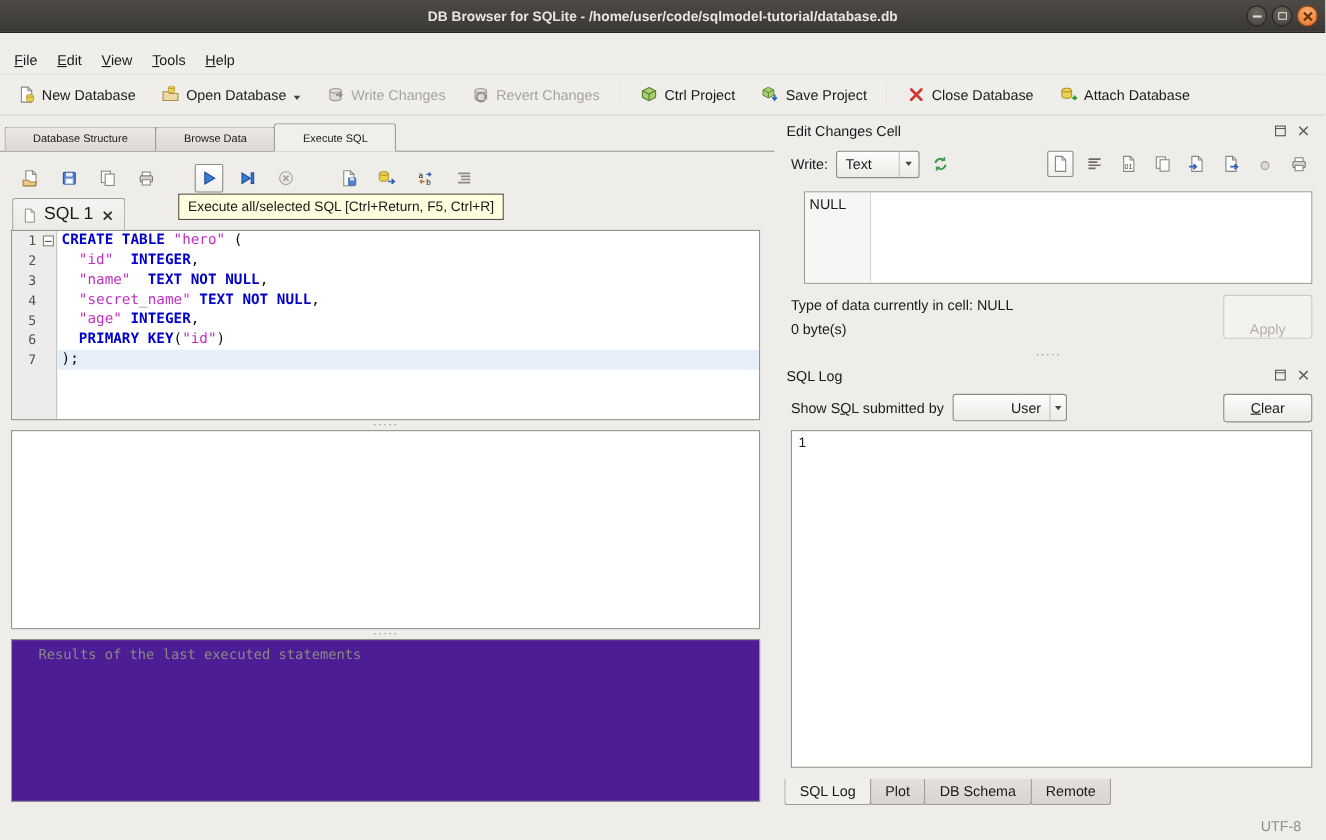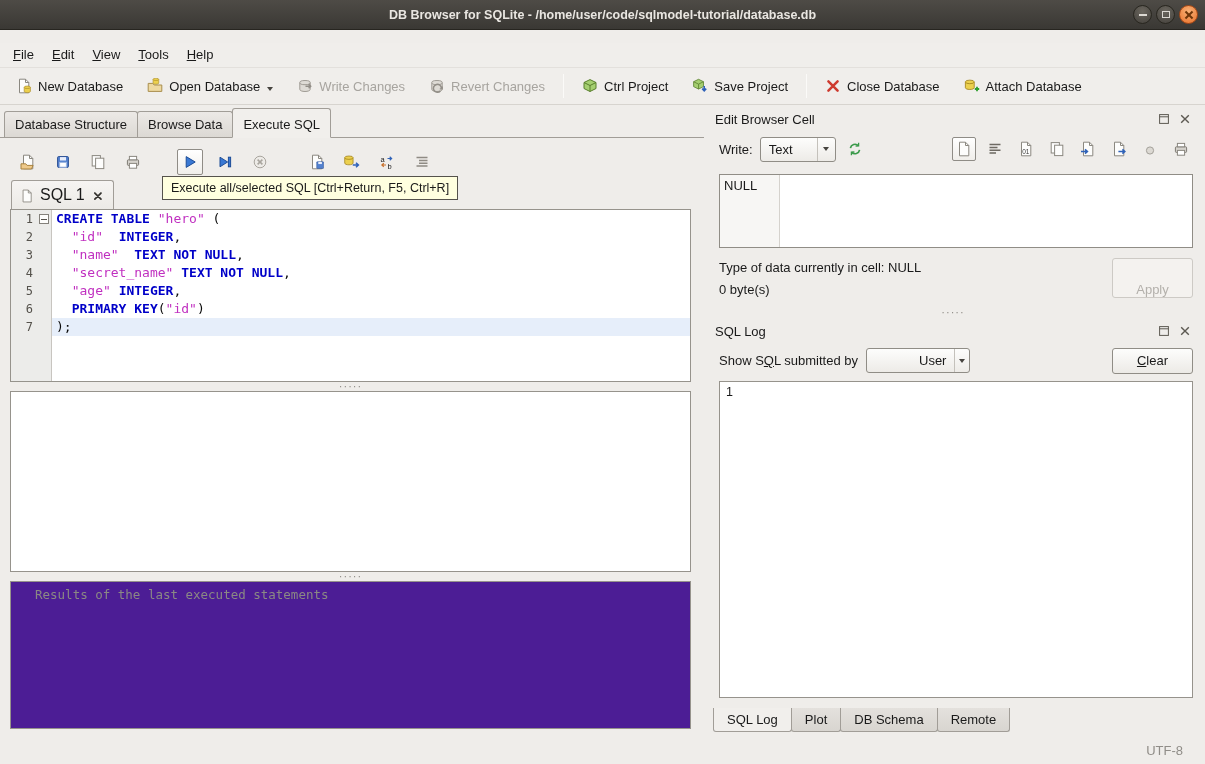--- a/index.html
+++ b/index.html
@@ -33,21 +33,21 @@
 .tb-sep{width:1px;height:24px;background:#c6c3be;border-right:1px solid #fbfaf8;margin:0 6px;flex:none;}
 .icon16{width:16px;height:16px;display:inline-flex;flex:none;}
 
 
 .content{flex:1;display:flex;min-height:0;}
 .left-col{width:704px;flex:none;display:flex;flex-direction:column;min-height:0;}
 .right-col{flex:1;display:flex;flex-direction:column;padding:0 10px 0 7px;min-width:0;}
 
 
 .main-tabbar{height:33px;flex:none;display:flex;align-items:flex-end;padding-left:4px;border-bottom:1px solid #a19d97;}
-.main-tab{padding:5px 10px;background:linear-gradient(#ece9e6,#dcd9d4);border:1px solid #a19d97;border-bottom:none;margin-right:-1px;border-radius:3px 3px 0 0;font-size:13px;white-space:nowrap;}
+.main-tab{padding:5px 25px;background:linear-gradient(#ece9e6,#dcd9d4);border:1px solid #a19d97;border-bottom:none;margin-right:-1px;border-radius:3px 3px 0 0;font-size:10px;white-space:nowrap;}
 .main-tab.active{background:#f1efec;padding-top:8px;position:relative;z-index:2;margin-bottom:-1px;border-bottom:1px solid #f1efec;}
 
 
 .sql-page{flex:1;display:flex;flex-direction:column;padding:6px 13px 7px 10px;position:relative;min-height:0;}
 .sql-toolbar{height:36px;flex:none;display:flex;align-items:center;gap:9px;padding-left:5px;}
 .sqltb-btn{width:26px;height:26px;display:flex;align-items:center;justify-content:center;border:1px solid transparent;border-radius:2px;flex:none;}
 .sqltb-btn.focused{border-color:#8f8c86;background:linear-gradient(#ffffff,#f0eeea);}
 .sqltb-spacer{width:13px;flex:none;}
 .tooltip{position:absolute;left:162px;top:38px;height:24px;display:flex;align-items:center;background:#ffffdf;border:1px solid #55524c;padding:0 8px;font-size:12.5px;white-space:nowrap;z-index:30;}
 .sqltabbar{height:29px;flex:none;display:flex;align-items:flex-end;padding-left:1px;}
@@ -82,21 +82,21 @@
 .mode-row{height:38px;flex:none;display:flex;align-items:center;gap:7px;padding:0 2px 0 8px;}
 .combo{height:25px;background:linear-gradient(#fdfdfc,#edebe7);border:1px solid #908d86;border-radius:3px;display:flex;align-items:center;font-size:13px;flex:none;}
 .combo-val{padding:0 8px;flex:1;white-space:nowrap;}
 .combo-arrow{width:18px;align-self:stretch;display:flex;align-items:center;justify-content:center;border-left:1px solid #c4c1bb;}
 .combo-arrow::after{content:"";border-left:3.5px solid transparent;border-right:3.5px solid transparent;border-top:4.5px solid #46443f;}
 .combo.mode{width:76px;}
 .combo.user{width:104px;padding-left:44px;}
 .cell-btn{width:24px;height:24px;display:flex;align-items:center;justify-content:center;border:1px solid transparent;border-radius:2px;flex:none;}
 .cell-btn.focused{border-color:#8f8c86;background:linear-gradient(#ffffff,#f0eeea);}
 .cell-icons{margin-left:auto;display:flex;align-items:center;gap:7px;}
-.cell-area{height:74px;flex:none;margin:6px 2px 0 8px;border:1px solid #908d86;background:#fff;display:flex;}
+.cell-area{height:84px;flex:none;margin:6px 2px 0 20px;border:1px solid #908d86;background:#fff;display:flex;}
 .cell-gutter{width:60px;flex:none;background:#f7f6f4;border-right:1px solid #d5d2cd;padding:3px 0 0 4px;font-size:13px;}
 .cell-body{flex:1;background:#fff;}
 .cell-info{flex:none;position:relative;padding:12px 2px 0 8px;height:60px;}
 .cell-type,.cell-size{font-size:13px;}
 .cell-size{margin-top:7px;}
 .apply-btn{position:absolute;right:2px;top:10px;width:81px;height:40px;background:#f4f2ef;border:1px solid #cdcac5;border-radius:3px;color:#b3b0ab;font-size:13px;display:flex;align-items:flex-end;justify-content:center;}
 .log-controls{height:37px;flex:none;display:flex;align-items:center;gap:8px;padding:0 2px 0 8px;}
 .clear-btn{margin-left:auto;width:81px;height:26px;background:linear-gradient(#fdfdfc,#eceae6);border:1px solid #908d86;border-radius:3px;font-size:13px;display:flex;align-items:center;justify-content:center;}
 .log-area{flex:1;margin:2px 2px 10px 8px;border:1px solid #96938c;background:#fff;min-height:0;padding:3px 0 0 6px;font-size:12.5px;}
 .dock-tabbar{height:28px;flex:none;display:flex;align-items:flex-start;padding-left:2px;}
@@ -410,21 +410,21 @@
 
         <div class="tooltip">
           <span>Execute all/selected SQL [Ctrl+Return, F5, Ctrl+R]</span>
         </div>
       </div>
     </div>
 
     <div class="right-col">
 
       <div class="dock-header">
-        <span>Edit Browser Cell</span>
+        <span>Edit Changes Cell</span>
         <span class="dh-icons">
           <span class="dh-btn">
               <span class="icon16">
                 <svg width="16" height="16" viewBox="0 0 16 16" xmlns="http://www.w3.org/2000/svg">
                   <rect x="3.6" y="3.6" width="8.8" height="8.8" fill="none" stroke="#5c5952"></rect>
                   <path d="M3.6 5.8h8.8" stroke="#5c5952"></path>
                 </svg>
               </span>
             </span>
           <span class="dh-btn">

